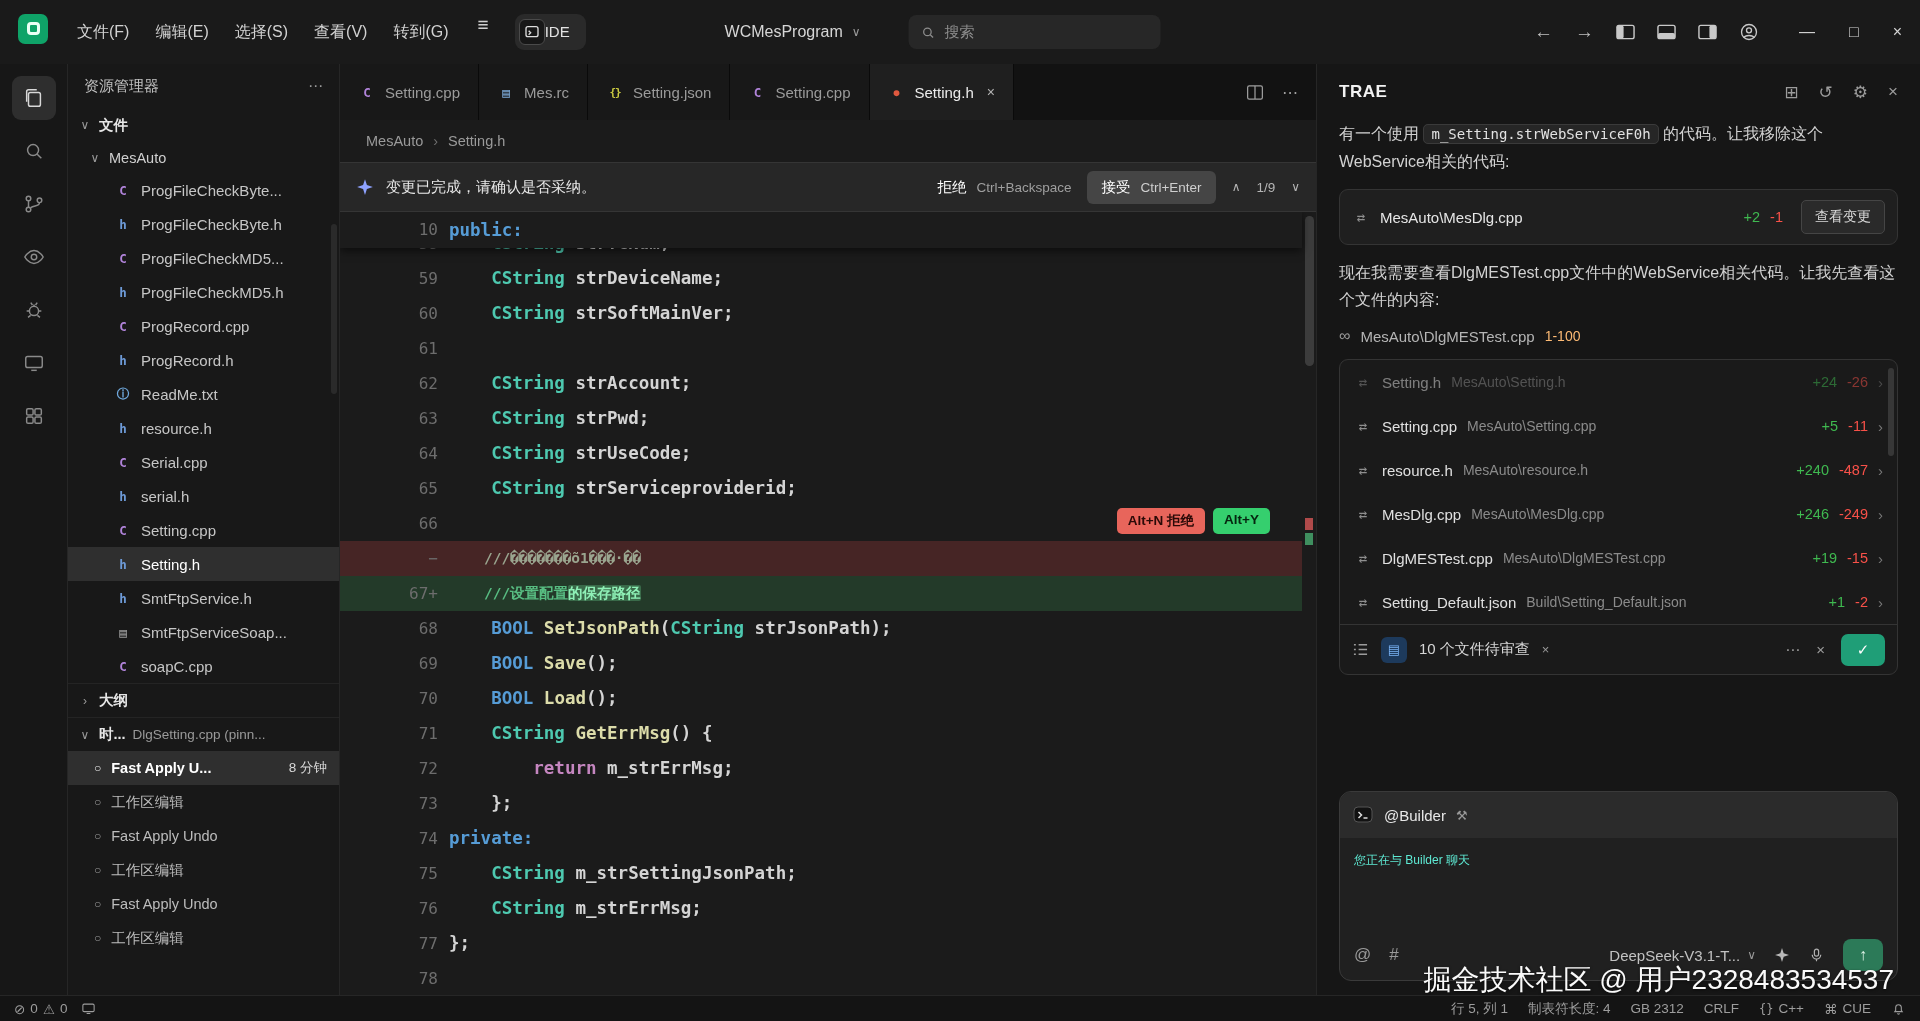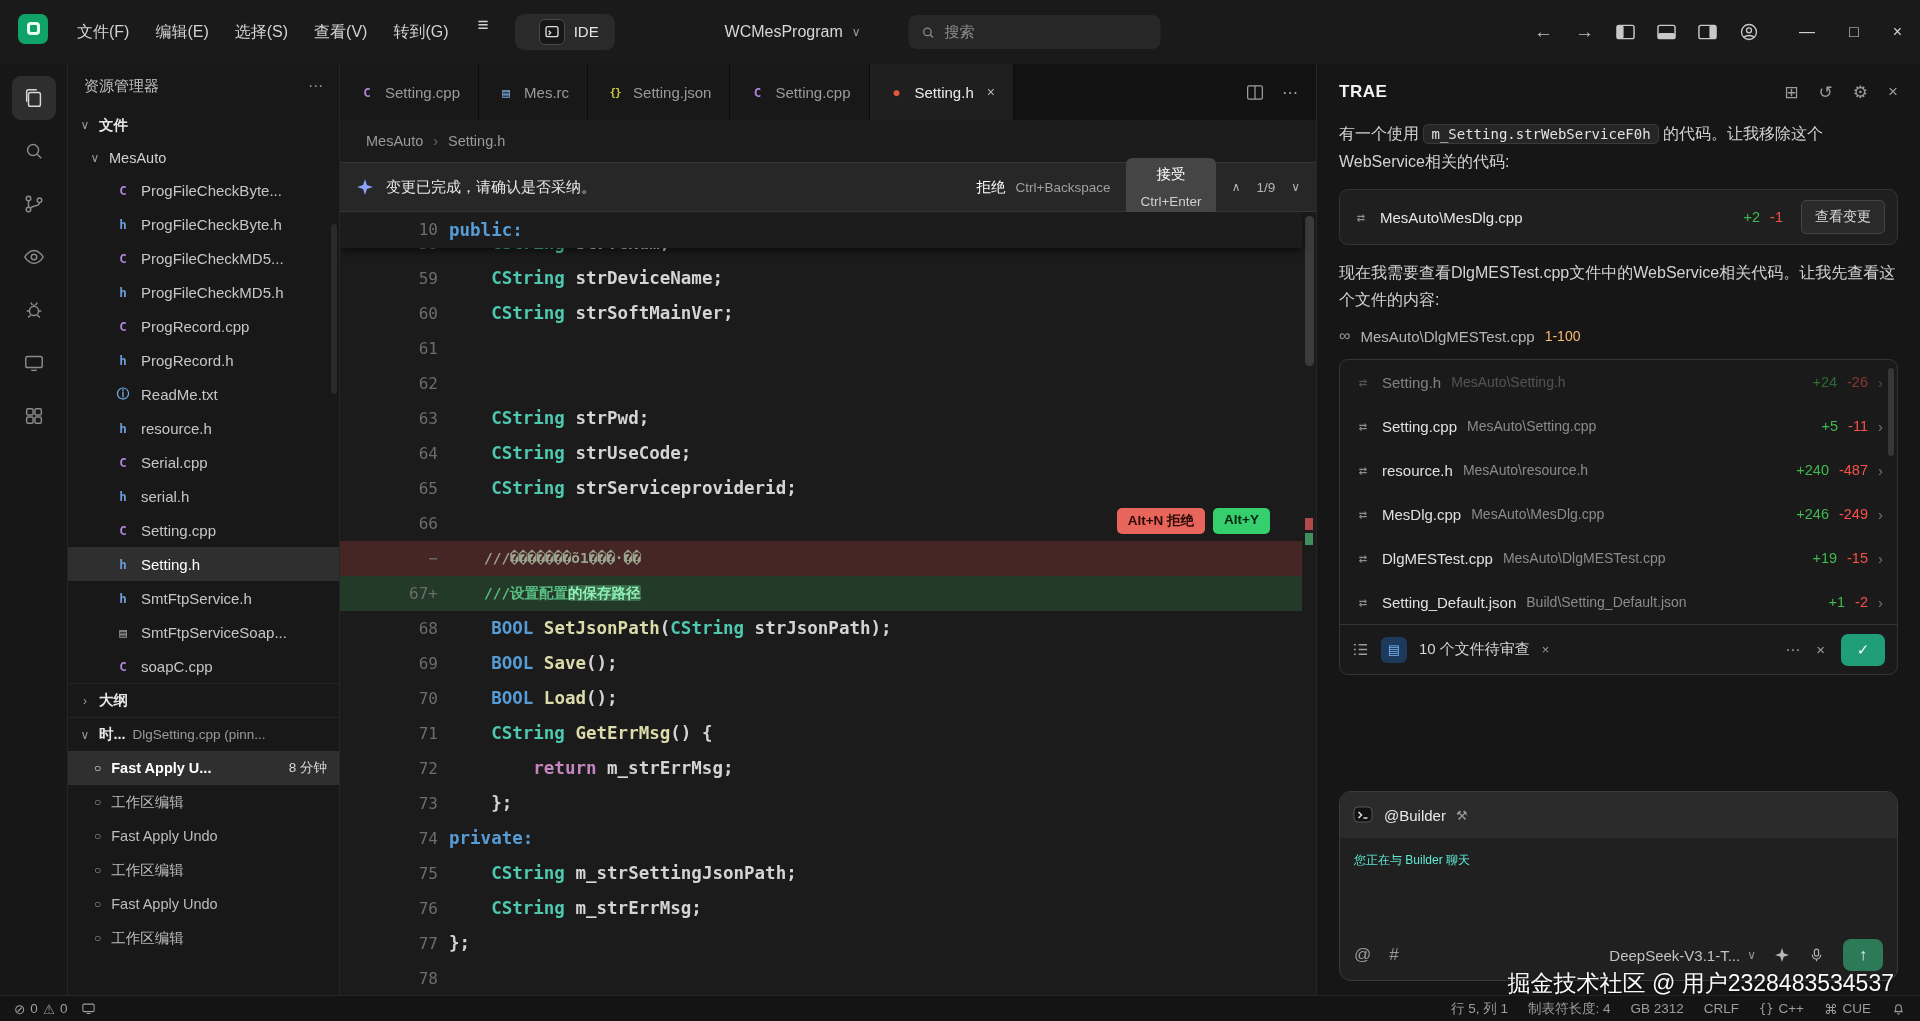--- a/index.html
+++ b/index.html
@@ -9,21 +9,21 @@
 .window{width:100%;height:100%;display:flex;flex-direction:column;}
 
 
 .titlebar{height:64px;background:#1a1a1a;display:flex;align-items:center;padding:0 18px;position:relative;flex:0 0 auto;}
 .tb-left{display:flex;align-items:flex-start;}
 .logo{width:30px;height:30px;border-radius:7px;background:#0fa368;display:flex;align-items:center;justify-content:center;margin-right:16px;}
 .logo-in{width:13px;height:13px;border:3px solid #eafff4;border-radius:4px;}
 .menus{display:flex;white-space:nowrap;}
 .menu-item{padding:8px 13px;font-size:16px;color:#d2d2d2;border-radius:6px;cursor:default;}
 .hamburger{padding:0 16px;color:#cfcfcf;font-size:19px;}
-.ide-pill{display:flex;align-items:center;gap:9px;background:#2a2a2a;border-radius:9px;padding:5px 16px 5px 24px;margin-left:10px;color:#e3e3e3;font-size:15px;}
+.ide-pill{display:flex;align-items:center;background:#2a2a2a;border-radius:9px;padding:5px 16px 5px 4px;margin-left:10px;color:#e3e3e3;font-size:15px;}
 .ide-ic{width:26px;height:26px;background:#171717;border:1px solid #4a4a4a;border-radius:6px;display:flex;align-items:center;justify-content:center;color:#ddd;}
 .tb-center{position:absolute;left:50%;top:50%;transform:translate(-54%,-50%);display:flex;align-items:center;gap:48px;}
 .project{display:flex;gap:9px;align-items:center;font-size:16px;color:#d6d6d6;}
 .chev{color:#9a9a9a;font-size:12px;}
 .searchbox{width:252px;height:34px;background:#272727;border-radius:8px;display:flex;align-items:center;gap:9px;padding:0 12px;color:#8d8d8d;font-size:15px;}
 .tb-right{margin-left:auto;display:flex;align-items:center;gap:22px;color:#c6c6c6;}
 .nav-arrow{font-size:19px;color:#c0c0c0;}
 .tb-ic{display:flex;align-items:center;color:#c9c9c9;}
 .win-controls{display:flex;align-items:center;gap:34px;margin-left:18px;color:#d5d5d5;font-size:16px;}
 
@@ -71,21 +71,21 @@
 .tab.active{background:#1f1f1f;color:#ececec;}
 .tab-close{color:#b5b5b5;font-size:14px;margin-left:4px;}
 .tab-actions{margin-left:auto;display:flex;align-items:center;gap:18px;padding:0 18px;color:#9f9f9f;font-size:16px;}
 .breadcrumb{height:42px;display:flex;align-items:center;gap:10px;padding:0 26px;font-size:14.5px;color:#9a9a9a;flex:0 0 auto;background:#1b1b1b;}
 .bc-sep{color:#6f6f6f;}
 .notifbar{height:50px;background:#272727;border-top:1px solid #353535;border-bottom:1px solid #353535;display:flex;align-items:center;padding:0 16px;gap:12px;font-size:15px;flex:0 0 auto;}
 .notif-msg{color:#e8e8e8;}
 .notif-right{margin-left:auto;display:flex;align-items:center;gap:16px;}
 .btn-reject{display:flex;gap:10px;color:#fff;font-size:14.5px;align-items:center;background:none;border:none;}
 .kbd{color:#9f9f9f;font-size:13.5px;}
-.btn-accept{background:#454545;border-radius:6px;padding:7px 14px;display:flex;gap:10px;color:#fff;font-size:14.5px;align-items:center;border:none;flex-direction:column;}
+.btn-accept{background:#454545;border-radius:6px;padding:7px 14px;display:flex;gap:10px;color:#fff;font-size:14.5px;align-items:center;border:none;}
 .kbd-light{color:#cfcfcf;}
 .nav-updown{color:#b5b5b5;font-size:12px;}
 .counter{color:#b5b5b5;font-size:13.5px;}
 
 .code{flex:1;position:relative;overflow:hidden;font-family:"DejaVu Sans Mono","Liberation Mono",monospace;font-size:17.5px;}
 .lines{position:absolute;top:14px;left:0;right:14px;}
 .cline{display:flex;height:35px;line-height:35px;white-space:pre;}
 .gut{flex:0 0 98px;text-align:right;color:#6d6d6d;font-size:16px;}
 .ltext{margin-left:11px;font-weight:bold;}
 .cline.del{background:rgba(224,72,72,0.22);}
@@ -147,21 +147,21 @@
 .at-ic,.hash-ic{font-size:17px;}
 .model{margin-left:auto;display:flex;align-items:center;gap:7px;font-size:15px;color:#c2c2c2;}
 .btn-send{width:40px;height:32px;background:#2c7a58;border-radius:8px;display:flex;align-items:center;justify-content:center;color:#dff2e7;font-size:16px;border:none;}
 
 
 .statusbar{height:26px;background:#141414;border-top:1px solid #262626;display:flex;align-items:center;padding:0 14px;font-size:13.5px;color:#9d9d9d;flex:0 0 auto;}
 .sb-left{display:flex;gap:14px;align-items:center;}
 .sb-right{margin-left:auto;display:flex;gap:20px;align-items:center;}
 .sb-item{display:flex;align-items:center;gap:5px;white-space:nowrap;}
 .braces{font-family:"DejaVu Sans Mono",monospace;font-size:12px;}
-.watermark{position:absolute;right:26px;bottom:22px;font-size:23px;color:#fafafa;z-index:50;text-shadow:0 1px 3px rgba(0,0,0,0.6);}
+.watermark{position:absolute;right:26px;bottom:22px;font-size:28px;color:#fafafa;z-index:50;text-shadow:0 1px 3px rgba(0,0,0,0.6);}
 svg{display:block;}
 </style>
 </head>
 <body>
 
 <div class="window">
 
   <header class="titlebar">
     <div class="tb-left">
       <div class="logo">
@@ -461,21 +461,21 @@
           <span class="counter">1/9</span>
           <span class="nav-updown">∨</span>
         </div>
       </div>
       <div class="code">
         <div class="lines" id="lines">
             <div class="cline"><span class="gut">58</span><span class="ltext"><span class="tk-plain">    </span><span class="tk-type">CString</span><span class="tk-plain"> strTCNum;</span></span></div>
             <div class="cline"><span class="gut">59</span><span class="ltext"><span class="tk-plain">    </span><span class="tk-type">CString</span><span class="tk-plain"> strDeviceName;</span></span></div>
             <div class="cline"><span class="gut">60</span><span class="ltext"><span class="tk-plain">    </span><span class="tk-type">CString</span><span class="tk-plain"> strSoftMainVer;</span></span></div>
             <div class="cline"><span class="gut">61</span><span class="ltext"></span></div>
-            <div class="cline"><span class="gut">62</span></div>
+            <div class="cline"><span class="gut">62</span><span class="ltext"><span class="tk-plain">    </span><span class="tk-type">CString</span><span class="tk-plain"> strAccount;</span></span></div>
             <div class="cline"><span class="gut">63</span><span class="ltext"><span class="tk-plain">    </span><span class="tk-type">CString</span><span class="tk-plain"> strPwd;</span></span></div>
             <div class="cline"><span class="gut">64</span><span class="ltext"><span class="tk-plain">    </span><span class="tk-type">CString</span><span class="tk-plain"> strUseCode;</span></span></div>
             <div class="cline"><span class="gut">65</span><span class="ltext"><span class="tk-plain">    </span><span class="tk-type">CString</span><span class="tk-plain"> strServiceproviderid;</span></span></div>
             <div class="cline"><span class="gut">66</span><span class="ltext"></span></div>
             <div class="cline del"><span class="gut">−</span><span class="ltext"><span class="tk-cmdel">    ///�������õ1���·��</span></span></div>
             <div class="cline add"><span class="gut">67+</span><span class="ltext"><span class="tk-cmadd">    ///设置配置</span><span class="tk-cmadd-em">的保存路径</span></span></div>
             <div class="cline"><span class="gut">68</span><span class="ltext"><span class="tk-plain">    </span><span class="tk-kw">BOOL</span><span class="tk-plain"> </span><span class="tk-fn">SetJsonPath</span><span class="tk-plain">(</span><span class="tk-type">CString</span><span class="tk-plain"> strJsonPath);</span></span></div>
             <div class="cline"><span class="gut">69</span><span class="ltext"><span class="tk-plain">    </span><span class="tk-kw">BOOL</span><span class="tk-plain"> </span><span class="tk-fn">Save</span><span class="tk-plain">();</span></span></div>
             <div class="cline"><span class="gut">70</span><span class="ltext"><span class="tk-plain">    </span><span class="tk-kw">BOOL</span><span class="tk-plain"> </span><span class="tk-fn">Load</span><span class="tk-plain">();</span></span></div>
             <div class="cline"><span class="gut">71</span><span class="ltext"><span class="tk-plain">    </span><span class="tk-type">CString</span><span class="tk-plain"> </span><span class="tk-fn">GetErrMsg</span><span class="tk-plain">() {</span></span></div>

